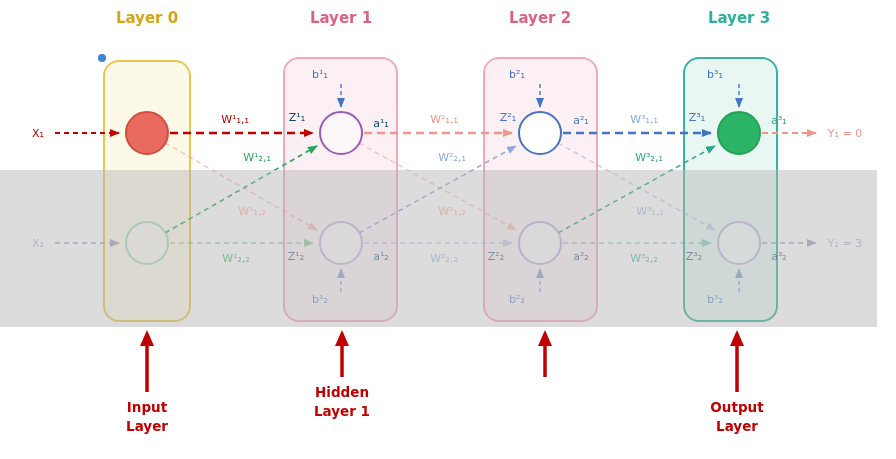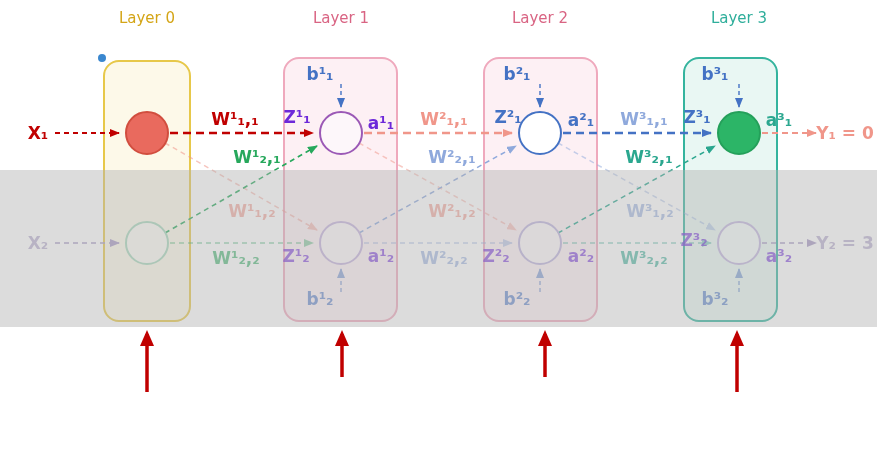--- a/index.html
+++ b/index.html
@@ -4,34 +4,34 @@
 <style>
   *{margin:0;padding:0;box-sizing:border-box}
   body{background:#ffffff}
   #stage{position:relative;width:896px;height:459px;background:#fff;
          font-family:"DejaVu Sans","Liberation Sans",sans-serif;overflow:hidden}
   .layer-box{position:absolute;border-radius:16px;z-index:0}
   #box0{left:103px;top:60px;width:88px;height:262px;border:2px solid #e7c84a;background:#fdf9e9}
   #box1{left:283px;top:57px;width:115px;height:265px;border:2px solid #efa9bd;background:#fdf0f4}
   #box2{left:483px;top:57px;width:115px;height:265px;border:2px solid #efa9bd;background:#fdf0f4}
   #box3{left:683px;top:57px;width:95px;height:265px;border:2px solid #35b49e;background:#e9f7f3}
-  .layer-title{position:absolute;top:9px;transform:translateX(-50%);font-weight:normal;
+  .layer-title{position:absolute;top:9px;transform:translateX(-50%);font-weight:bold;
                font-size:15px;z-index:2;white-space:nowrap}
   .t0{color:#d4a517}.t12{color:#d96483}.t3{color:#2fae9b}
-  .lbl{position:absolute;transform:translate(-50%,-50%);font-weight:bold;
-       font-size:17px;white-space:nowrap;z-index:2}
+  .lbl{position:absolute;transform:translate(-50%,-50%);font-weight:normal;
+       font-size:11px;white-space:nowrap;z-index:2}
   .annot{position:absolute;transform:translateX(-50%);color:#c00000;font-weight:bold;
          font-size:13.5px;text-align:center;line-height:1.4;z-index:2;width:60px}
   #wires{position:absolute;left:0;top:0;z-index:1}
   #grayband{position:absolute;left:0;top:170px;width:877px;height:157px;
             background:rgba(178,178,178,.45);z-index:3;pointer-events:none}
   #seldot{position:absolute;left:98px;top:54px;width:8px;height:8px;border-radius:50%;
           background:#3a87cf;z-index:2}
   .c-red{color:#c00000}.c-salmon{color:#f0968a}.c-green{color:#27a85c}
-  .c-purple{color:#6d28d9}.c-blue{color:#4472c4}.c-lblue{color:#8fa9dc}
+  .c-purple{color:#0c4a6e}.c-blue{color:#4472c4}.c-lblue{color:#8fa9dc}
   .c-teal{color:#2ba78f}.c-fpurple{color:#a99cc5}
   .faded{opacity:.75}
 </style>
 </head>
 <body>
 
 <div id="stage">
 
   <div class="layer-box" id="box0"></div>
   <div class="layer-box" id="box1"></div>
@@ -140,20 +140,23 @@
   <div class="lbl c-purple faded" style="left:296px;top:256px">Z¹₂</div>
   <div class="lbl c-purple faded" style="left:381px;top:256px">a¹₂</div>
   <div class="lbl c-blue faded" style="left:320px;top:299px">b¹₂</div>
   <div class="lbl c-salmon faded" style="left:452px;top:211px">W²₁,₂</div>
   <div class="lbl c-lblue faded" style="left:444px;top:258px">W²₂,₂</div>
   <div class="lbl c-purple faded" style="left:496px;top:256px">Z²₂</div>
   <div class="lbl c-purple faded" style="left:581px;top:256px">a²₂</div>
   <div class="lbl c-blue faded" style="left:517px;top:299px">b²₂</div>
   <div class="lbl c-lblue faded" style="left:650px;top:211px">W³₁,₂</div>
   <div class="lbl c-teal faded" style="left:644px;top:258px">W³₂,₂</div>
-  <div class="lbl c-purple faded" style="left:694px;top:240px">Z³₂</div>
+  <div class="lbl c-purple faded" style="left:694px;top:256px">Z³₂</div>
   <div class="lbl c-purple faded" style="left:779px;top:256px">a³₂</div>
   <div class="lbl c-blue faded" style="left:715px;top:299px">b³₂</div>
   <div class="lbl c-fpurple faded" style="left:845px;top:243px">Y₂ = 3</div>
 
+  <div class="annot" style="left:147px;top:398px">Input Layer</div>
+  <div class="annot" style="left:342px;top:383px">Hidden Layer 1</div>
+  <div class="annot" style="left:737px;top:398px">Output Layer</div>
 
   <div id="grayband"></div>
 </div>
 
 </body></html>

